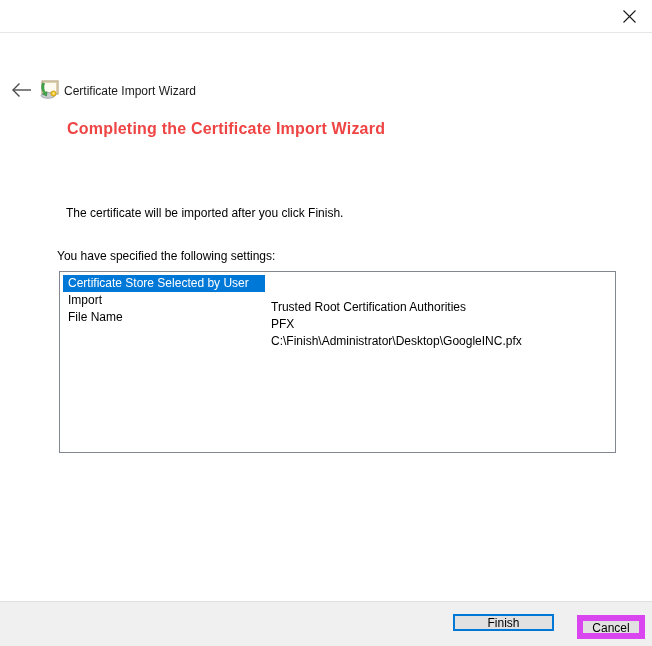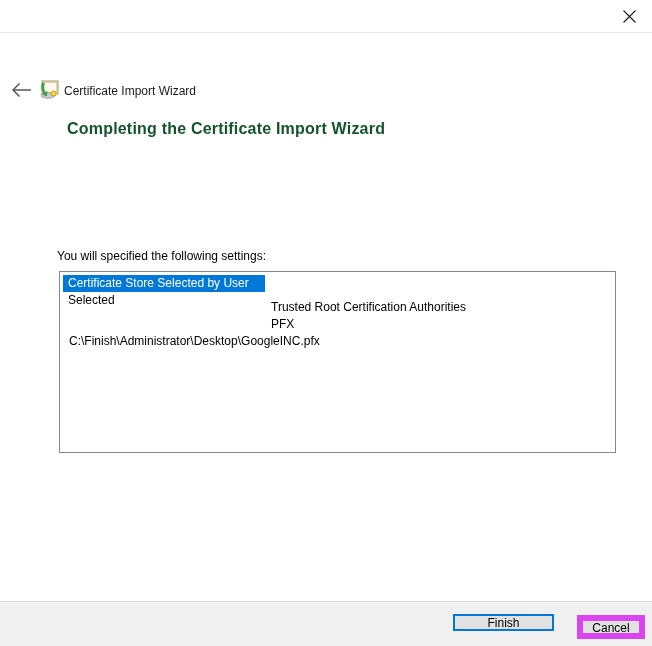--- a/index.html
+++ b/index.html
@@ -33,21 +33,21 @@
   }
   .wizard-icon { position: absolute; left: 39px; top: 46px; width: 20px; height: 19px; }
   .wizard-title {
     position: absolute; left: 64px; top: 50px;
     font-size: 12px; color: #1a1a1a; white-space: nowrap;
   }
 
   
   .page-heading {
     position: absolute; left: 67px; top: 120px;
-    font-size: 16px; font-weight: bold; color: #14532d;
+    font-size: 16px; font-weight: bold; color: #ef4444;
     letter-spacing: 0.2px; white-space: nowrap;
   }
   .description {
     position: absolute; left: 66px; top: 206px;
     font-size: 12px; color: #000; white-space: nowrap;
   }
   .settings-label {
     position: absolute; left: 57px; top: 249px;
     font-size: 12px; color: #000; white-space: nowrap;
   }
@@ -122,32 +122,34 @@
         <ellipse cx="9" cy="15.5" rx="7" ry="2.8" fill="#c9ccce" stroke="#9aa0a4" stroke-width="0.8"></ellipse>
         <path d="M3.5 3 C 2 7, 2.5 11, 5.5 13.5 L 3.5 14 L 7.5 16 L 8 11.5 L 6.8 12.6 C 4.6 10.5, 4.3 6.5, 5.5 3.5 Z" fill="#3fae49" stroke="#2c7d34" stroke-width="0.6"></path>
         <circle cx="14.5" cy="13.5" r="2.6" fill="#f5c518" stroke="#c79a10" stroke-width="0.8"></circle>
         <circle cx="14.5" cy="13.5" r="1.2" fill="#fae28a"></circle>
       </svg>
     </span>
     <span class="wizard-title">Certificate Import Wizard</span>
   </div>
 
   <div class="page-heading">Completing the Certificate Import Wizard</div>
-  <div class="settings-label">You will specified the following settings:</div>
+  <div class="description">The certificate will be imported after you click Finish.</div>
+  <div class="settings-label">You have specified the following settings:</div>
 
   <div class="settings-listbox">
     <div class="settings-row selected">
       <span class="cell-name">Certificate Store Selected by User</span>
       <span class="cell-value">Trusted Root Certification Authorities</span>
     </div>
     <div class="settings-row">
-      <span class="cell-name">Selected</span>
+      <span class="cell-name">Import</span>
       <span class="cell-value">PFX</span>
     </div>
     <div class="settings-row">
+      <span class="cell-name">File Name</span>
       <span class="cell-value">C:\Finish\Administrator\Desktop\GoogleINC.pfx</span>
     </div>
   </div>
 
   <div class="footer"></div>
   <button class="btn btn-finish">Finish</button>
   <button class="btn btn-cancel">Cancel</button>
 
 </div>
 

